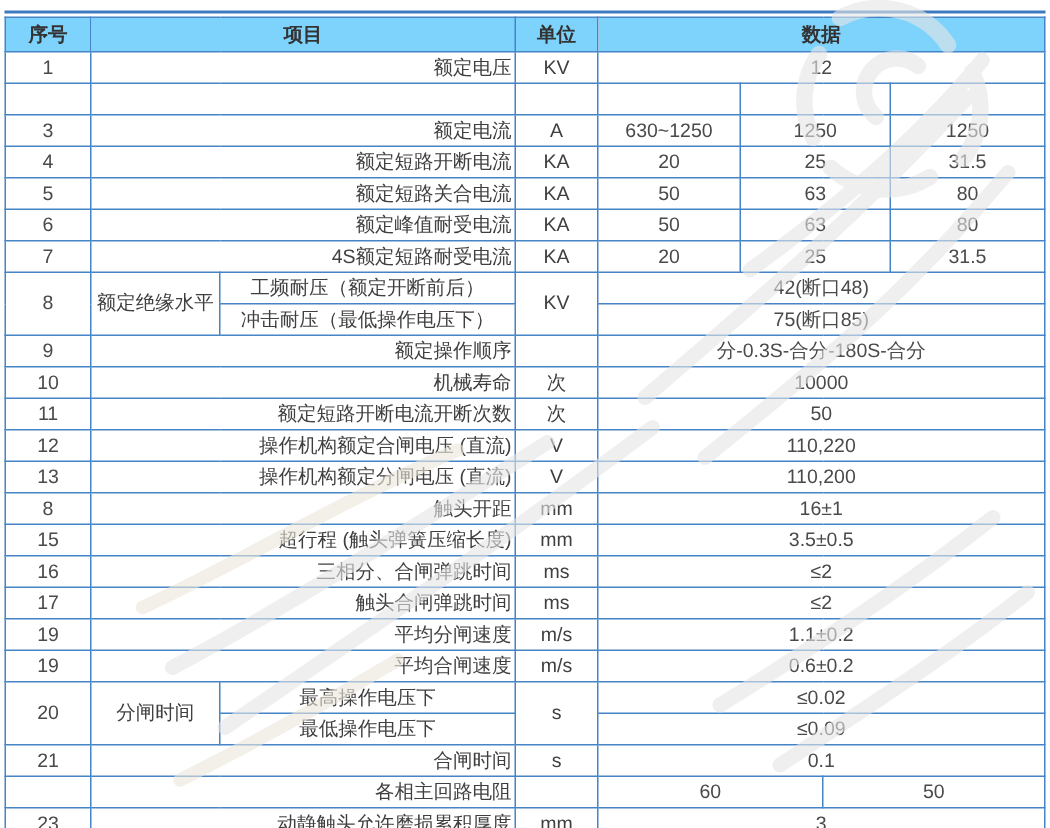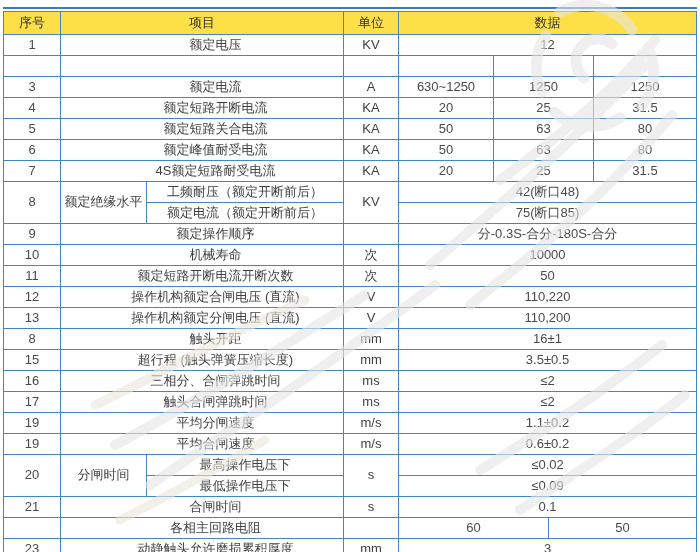--- a/index.html
+++ b/index.html
@@ -16,25 +16,25 @@
     border-collapse:collapse; width:100%; table-layout:fixed;
   }
   .spec th, .spec td {
     border:1px solid #4584c6;
     font-size:13px; color:#3f3f3f;
     text-align:center; vertical-align:middle;
     padding:0 2px; height:20px; overflow:hidden;
     line-height:1.15;
   }
   .spec th {
-    background:#fde047; color:#333333; font-weight:normal; height:22px;
+    background:#7dd3fc; color:#333333; font-weight:bold; height:22px;
     font-size:13px;
     text-align:center;
   }
-  .spec td.item { text-align:center; padding-left:29px; }
+  .spec td.item { text-align:right; padding-left:29px; }
   .spec td.num  { color:#4a4a4a; }
   .spec td.dat  { color:#4a4a4a; }
   .wm {
     position:absolute; left:0; top:0; width:700px; height:552px;
     pointer-events:none; opacity:.6;
   }
 </style>
 </head>
 <body>
 
@@ -121,21 +121,21 @@
   </tr>
 
   <tr>
     <td rowspan="2" class="num">8</td>
     <td rowspan="2">额定绝缘水平</td>
     <td>工频耐压（额定开断前后）</td>
     <td rowspan="2">KV</td>
     <td colspan="4" class="dat">42(断口48)</td>
   </tr>
   <tr>
-    <td>额定电流（额定开断前后）</td>
+    <td>冲击耐压（最低操作电压下）</td>
     <td colspan="4" class="dat">75(断口85)</td>
   </tr>
 
   <tr>
     <td class="num">9</td>
     <td colspan="2" class="item">额定操作顺序</td>
     <td></td>
     <td colspan="4" class="dat">分-0.3S-合分-180S-合分</td>
   </tr>
 

